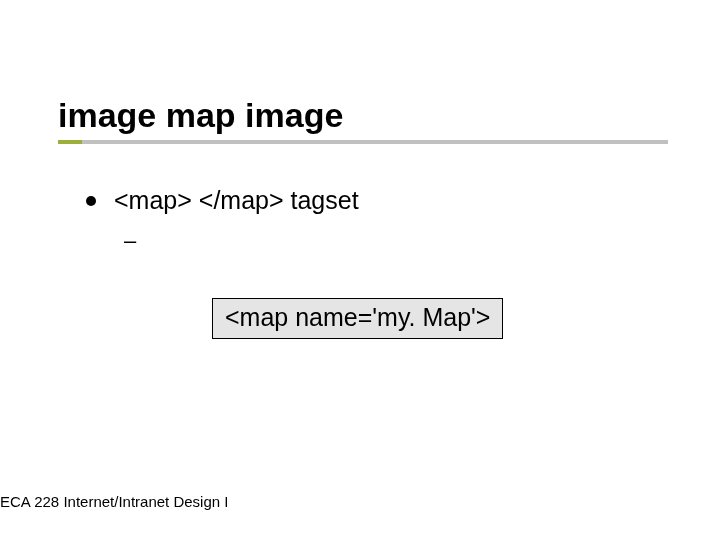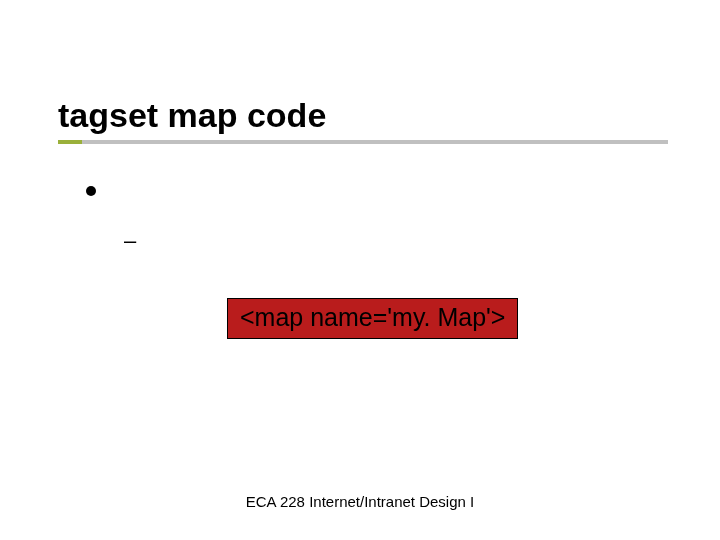--- a/index.html
+++ b/index.html
@@ -74,51 +74,50 @@
     color: #000;
   }
   .sub-text .italic {
     font-style: italic;
   }
   .code-box {
     position: absolute;
     top: 298px;
     left: 212px;
     border: 1.5px solid #000;
-    background: #b91c1c;
+    background: #e5e5e5;
     padding: 4px 12px 6px 12px;
-    margin-left: 15px;
   }
   .code-text {
     font-size: 25px;
     color: #000;
     white-space: nowrap;
   }
   .footer {
     position: absolute;
     bottom: 30px;
     left: 0;
     width: 100%;
-    text-align: center;
     font-size: 15px;
     color: #000;
   }
 </style>
 </head>
 <body>
 
-<div class="title">tagset map code</div>
+<div class="title">image map image</div>
 
 <div class="underline-group">
   <div class="underline-gray"></div>
   <div class="underline-accent"></div>
 </div>
 
 <div class="bullet-row">
   <span class="bullet-dot"></span>
+  <span class="bullet-text">&lt;map&gt;   &lt;/map&gt;  tagset</span>
 </div>
 
 <div class="sub-row">
   <span class="sub-dash">–</span>
 </div>
 
 <div class="code-box">
   <span class="code-text">&lt;map name='my. Map'&gt;</span>
 </div>
 

